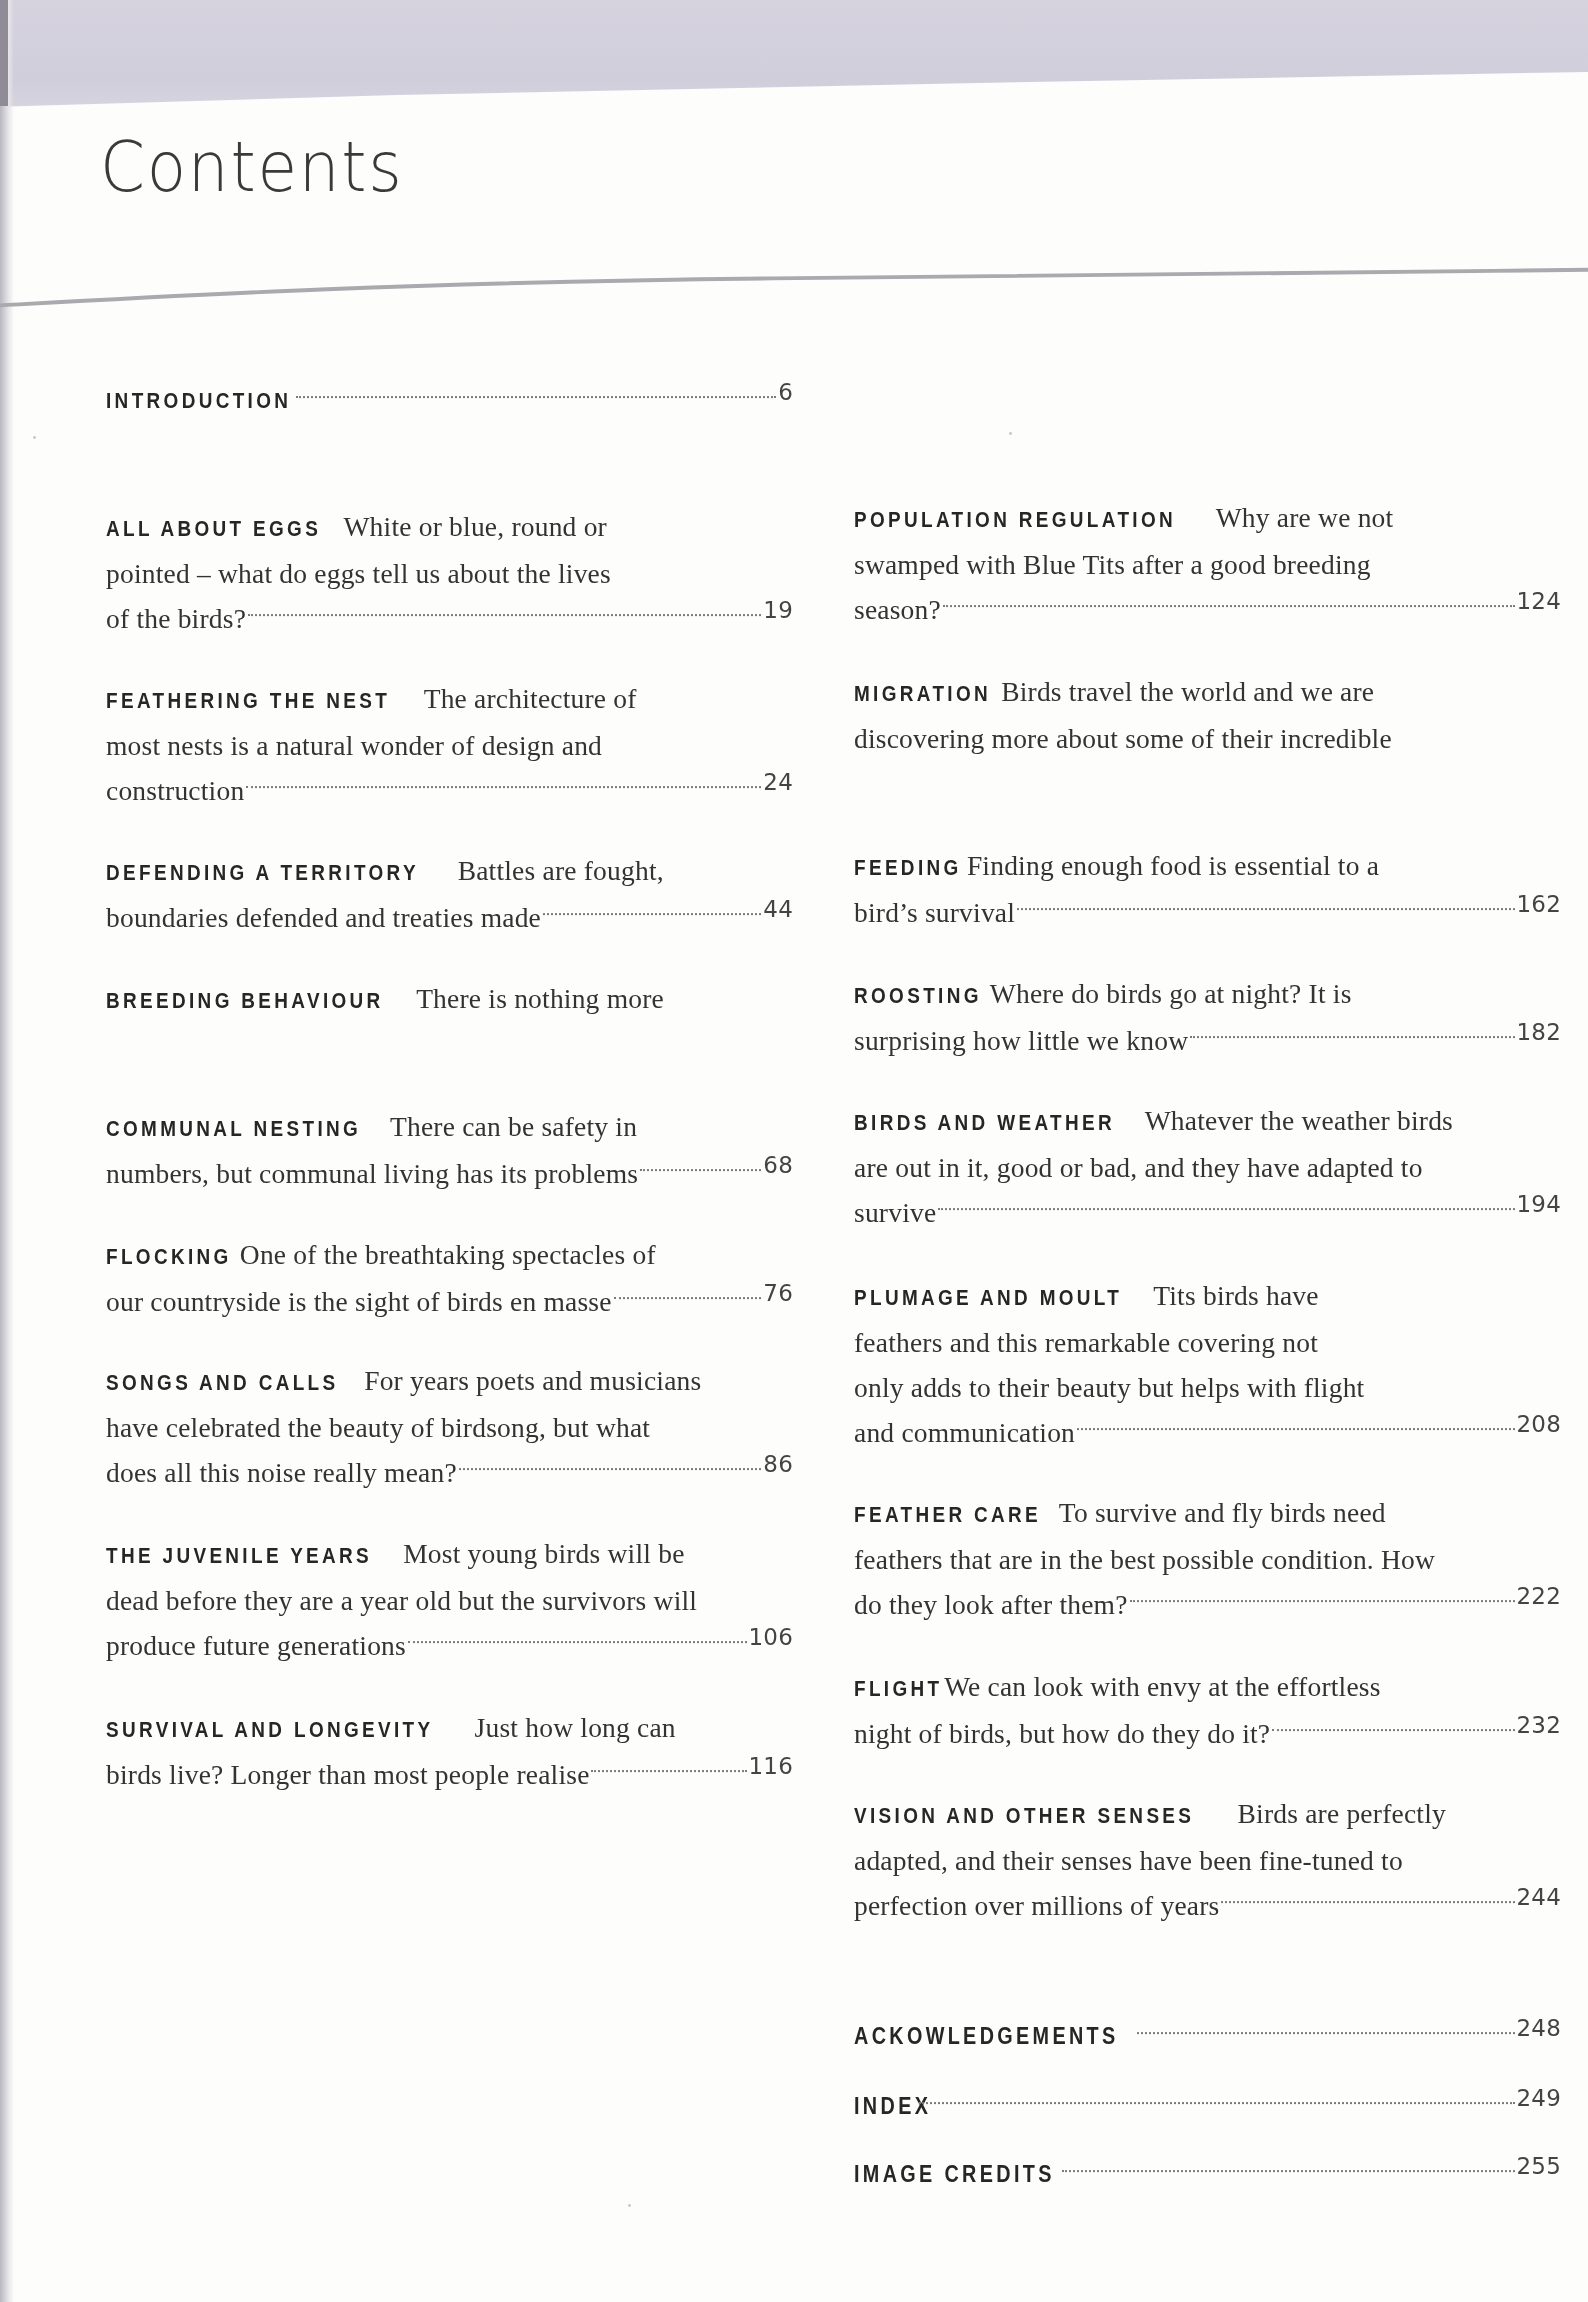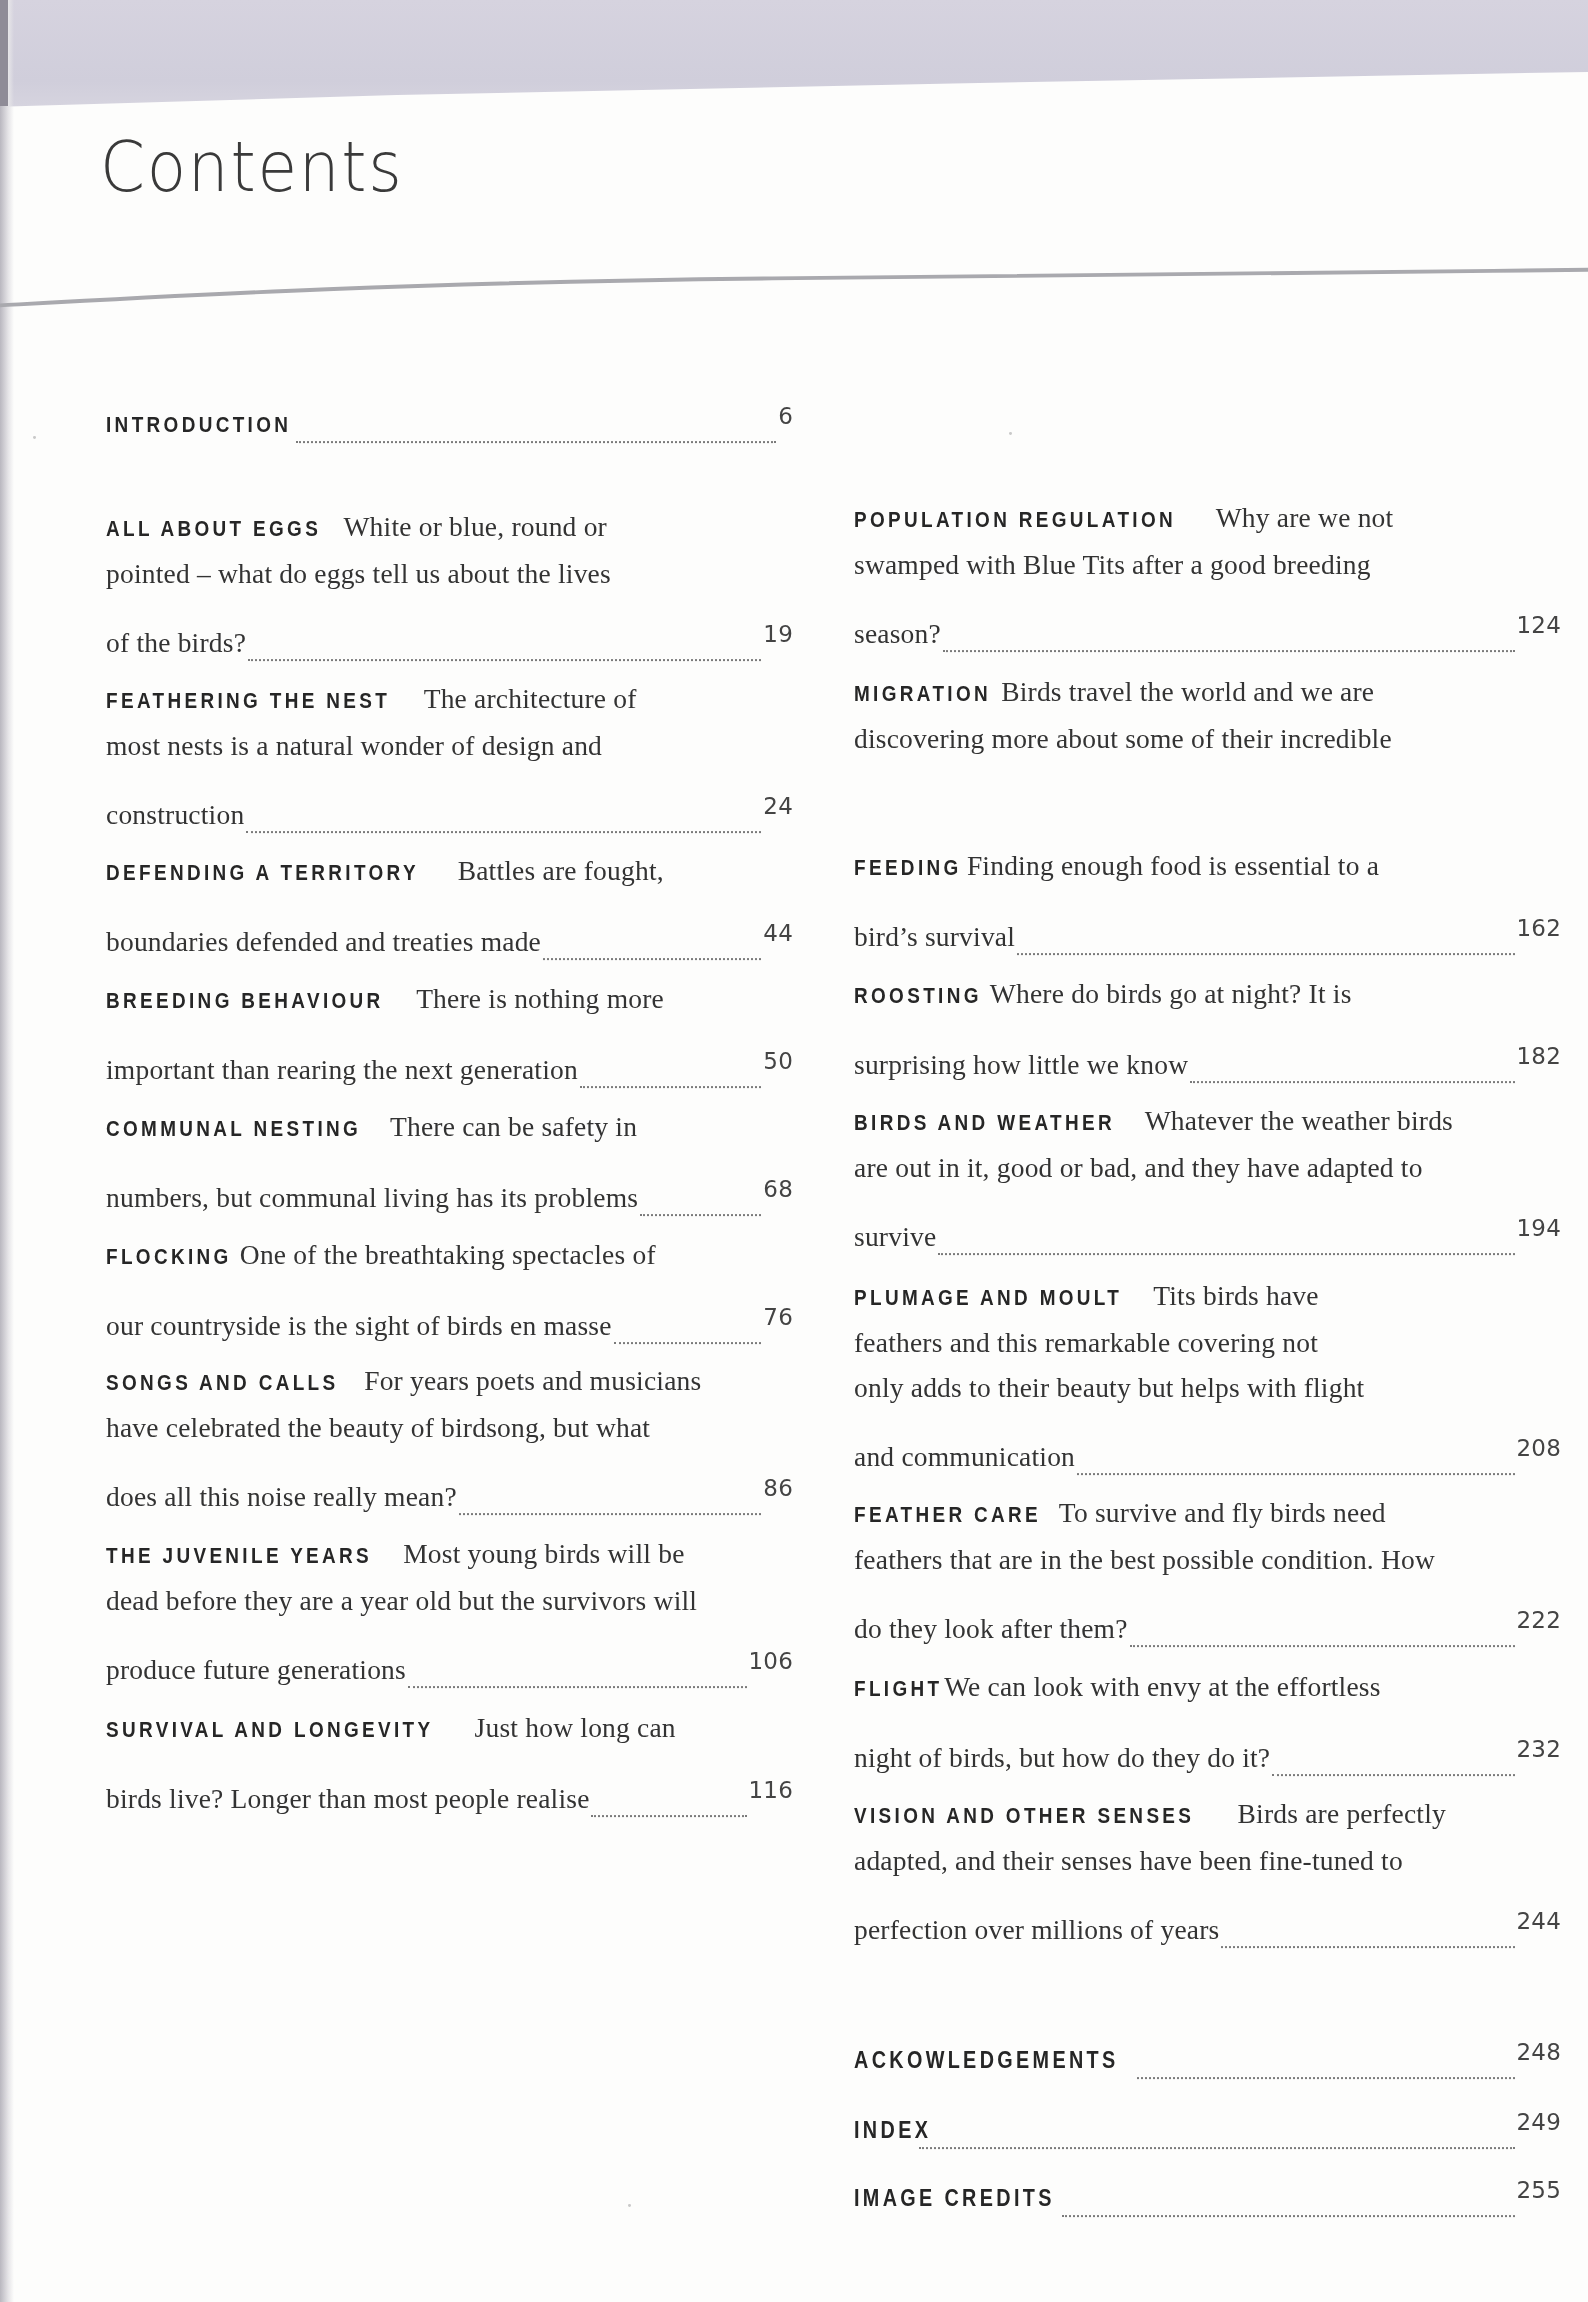--- a/index.html
+++ b/index.html
@@ -36,21 +36,21 @@
   }
   .col-left { left:106px; width:687px; }
   .col-right { left:854px; width:707px; }
   .heading {
     font-family:"Liberation Sans", "DejaVu Sans", sans-serif;
     font-weight:bold; font-size:22px; letter-spacing:3.9px; color:#262626;
     display:inline-block; transform:scaleX(0.86); transform-origin:left;
     margin-right:-19.3px;
   }
   .heading-solo { margin-right:-27px; }
-  .lastline { display:flex; align-items:flex-end;margin-top:24px; }
+  .lastline { display:flex; align-items:center; }
   .lastline .txt { white-space:nowrap; }
   .leader {
     flex:1; margin:0 1.9px; height:0;
     border-bottom:2.9px dotted #7a7a7a; transform:translateY(-3.9px);
   }
   .page {
     font-family:"DejaVu Sans", sans-serif; font-size:23px; color:#444;
     white-space:nowrap; transform:translateY(-7.7px);
   }
   .back-matter .heading { font-size:23px; }
@@ -101,25 +101,20 @@
   <div><span class="heading">DEFENDING A TERRITORY</span> <span>Battles are fought,</span></div>
   <div class="lastline">
       <span class="txt">boundaries defended and treaties made</span>
       <span class="leader"></span>
       <span class="page">44</span>
     </div>
 </div>
 
 <div class="entry col-left" style="top:976px">
   <div><span class="heading">BREEDING BEHAVIOUR</span> <span>There is nothing more</span></div>
-  <div class="lastline">
-      <span class="txt">important than rearing the next generation</span>
-      <span class="leader"></span>
-      <span class="page">50</span>
-    </div>
 </div>
 
 <div class="entry col-left" style="top:1104px">
   <div><span class="heading">COMMUNAL NESTING</span> <span>There can be safety in</span></div>
   <div class="lastline">
       <span class="txt">numbers, but communal living has its problems</span>
       <span class="leader"></span>
       <span class="page">68</span>
     </div>
 </div>

